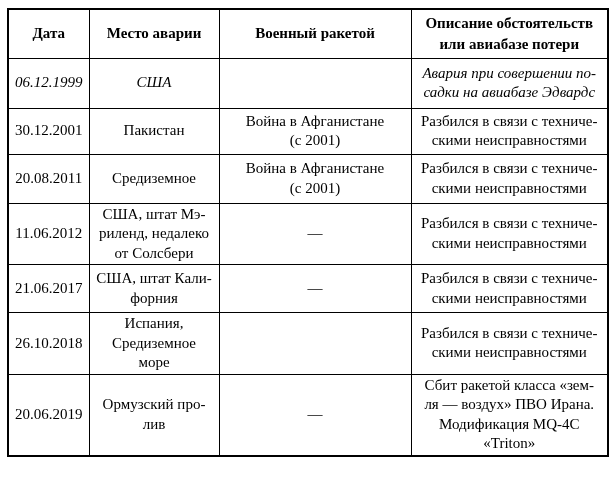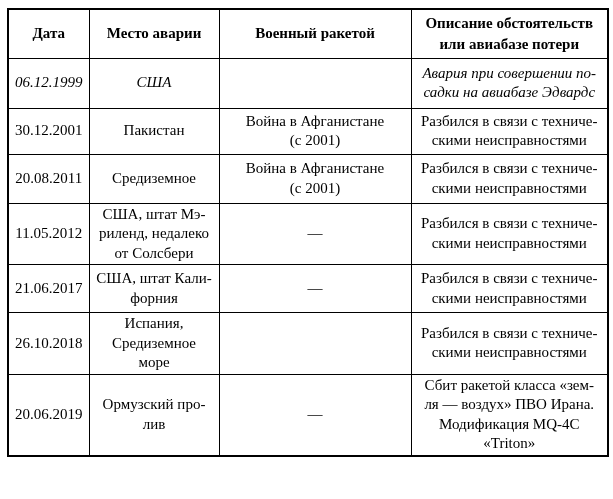--- a/index.html
+++ b/index.html
@@ -95,21 +95,21 @@
       </tr>
       <tr class="r3">
         <td>20.08.2011</td>
         <td>Средиземное</td>
         <td>Война в Афганистане
 (с 2001)</td>
         <td>Разбился в связи с техниче-
 скими неисправностями</td>
       </tr>
       <tr class="r4">
-        <td>11.05.2012</td>
+        <td>11.06.2012</td>
         <td>США, штат Мэ-
 риленд, недалеко
 от Солсбери</td>
         <td>—</td>
         <td>Разбился в связи с техниче-
 скими неисправностями</td>
       </tr>
       <tr class="r5">
         <td>21.06.2017</td>
         <td>США, штат Кали-

